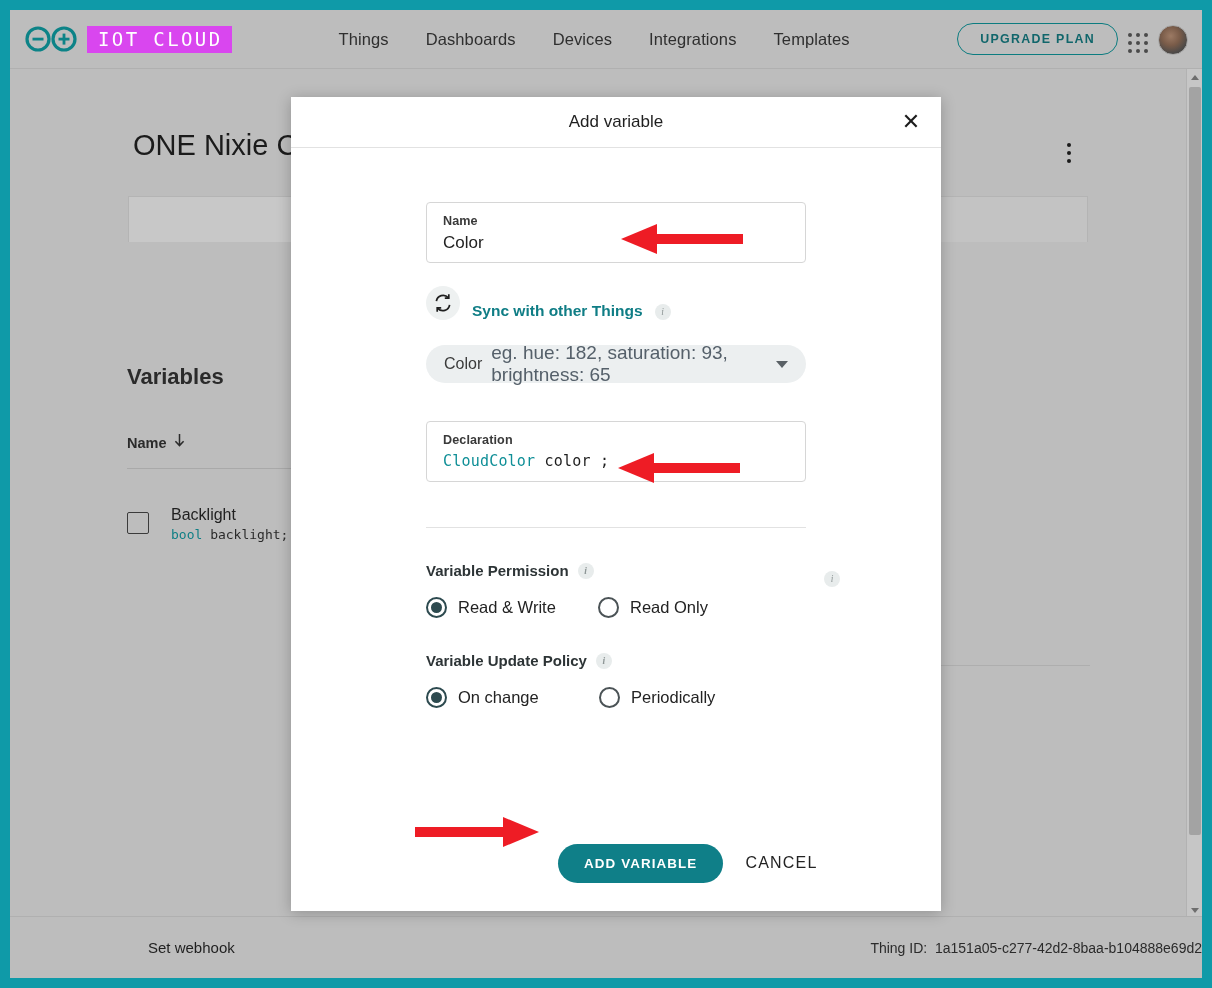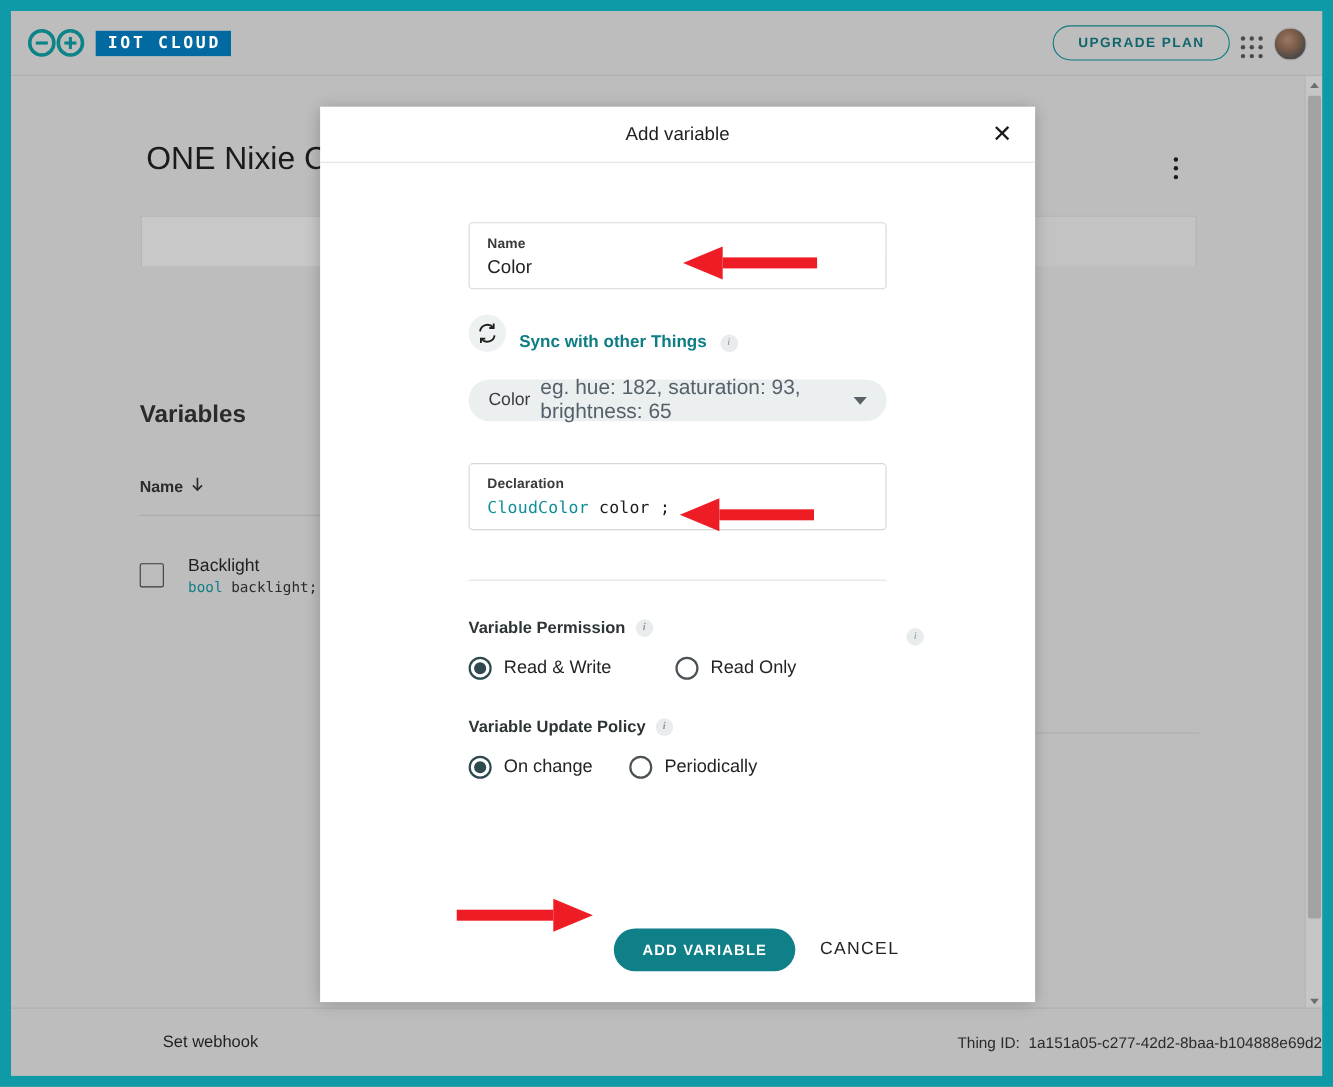--- a/index.html
+++ b/index.html
@@ -22,23 +22,23 @@
   #topnav {
     position: absolute; left: 0; top: 0;
     width: 1192px; height: 59px;
     background: #bdbdbd;
     display: flex; align-items: center;
     border-bottom: 1px solid #b0b0b0;
   }
   .logo-wrap { display: flex; align-items: center; margin-left: 14px; gap: 9px; }
   .logo-inf { width: 54px; height: 26px; }
   .logo-tag {
-    background: #0369a1; color: #ffffff;
+    background: #d946ef; color: #ffffff;
     font-family: "DejaVu Sans Mono", monospace;
-    font-size: 15px; font-weight: bold; letter-spacing: 2.4px;
+    font-size: 19px; font-weight: normal; letter-spacing: 2.4px;
     padding: 4px 9px 4px 11px; line-height: 1;
   }
   #nav-links { display: flex; gap: 37px; margin-left: 107px; }
   .nav-link {
     font-size: 16.5px; color: #2f2f2f; cursor: pointer;
     letter-spacing: .1px;
   }
   #nav-right { margin-left: auto; display: flex; align-items: flex-end; gap: 8px; margin-right: 14px; }
   #upgrade-plan {
     border: 1.6px solid #0c7c80; border-radius: 20px;
@@ -262,20 +262,27 @@
           <circle cx="14" cy="13" r="11" fill="none" stroke="#0c8387" stroke-width="3.2"></circle>
           <circle cx="40" cy="13" r="11" fill="none" stroke="#0c8387" stroke-width="3.2"></circle>
           <rect x="8.5" y="11.7" width="11" height="2.8" fill="#0c8387"></rect>
           <rect x="34.5" y="11.7" width="11" height="2.8" fill="#0c8387"></rect>
           <rect x="38.6" y="7.6" width="2.8" height="11" fill="#0c8387"></rect>
         </svg>
       </span>
       <span class="logo-tag">IOT CLOUD</span>
     </div>
 
+    <nav id="nav-links">
+      <span class="nav-link">Things</span>
+      <span class="nav-link">Dashboards</span>
+      <span class="nav-link">Devices</span>
+      <span class="nav-link">Integrations</span>
+      <span class="nav-link">Templates</span>
+    </nav>
 
     <div id="nav-right">
       <button id="upgrade-plan">UPGRADE PLAN</button>
       <span id="apps-grid">
         <i></i>
           <i></i>
           <i></i>
           <i></i>
           <i></i>
           <i></i>
@@ -402,38 +409,38 @@
       </div>
       <span class="info-icon" id="decl-info">i</span>
 
       <div id="divider"></div>
 
       <div class="section-title">
         <span>Variable Permission</span>
         <span class="info-icon">i</span>
       </div>
       <div class="radio-row">
-        <span class="radio-opt" style="width:188px">
+        <span class="radio-opt" style="width:172px">
           <span class="radio">
               <i></i>
             </span>
           <span class="radio-label">Read &amp; Write</span>
         </span>
         <span class="radio-opt">
           <span class="radio off"></span>
           <span class="radio-label">Read Only</span>
         </span>
       </div>
 
       <div class="section-title">
         <span>Variable Update Policy</span>
         <span class="info-icon">i</span>
       </div>
       <div class="radio-row">
-        <span class="radio-opt" style="width:146px">
+        <span class="radio-opt" style="width:173px">
           <span class="radio">
               <i></i>
             </span>
           <span class="radio-label">On change</span>
         </span>
         <span class="radio-opt">
           <span class="radio off"></span>
           <span class="radio-label">Periodically</span>
         </span>
       </div>

